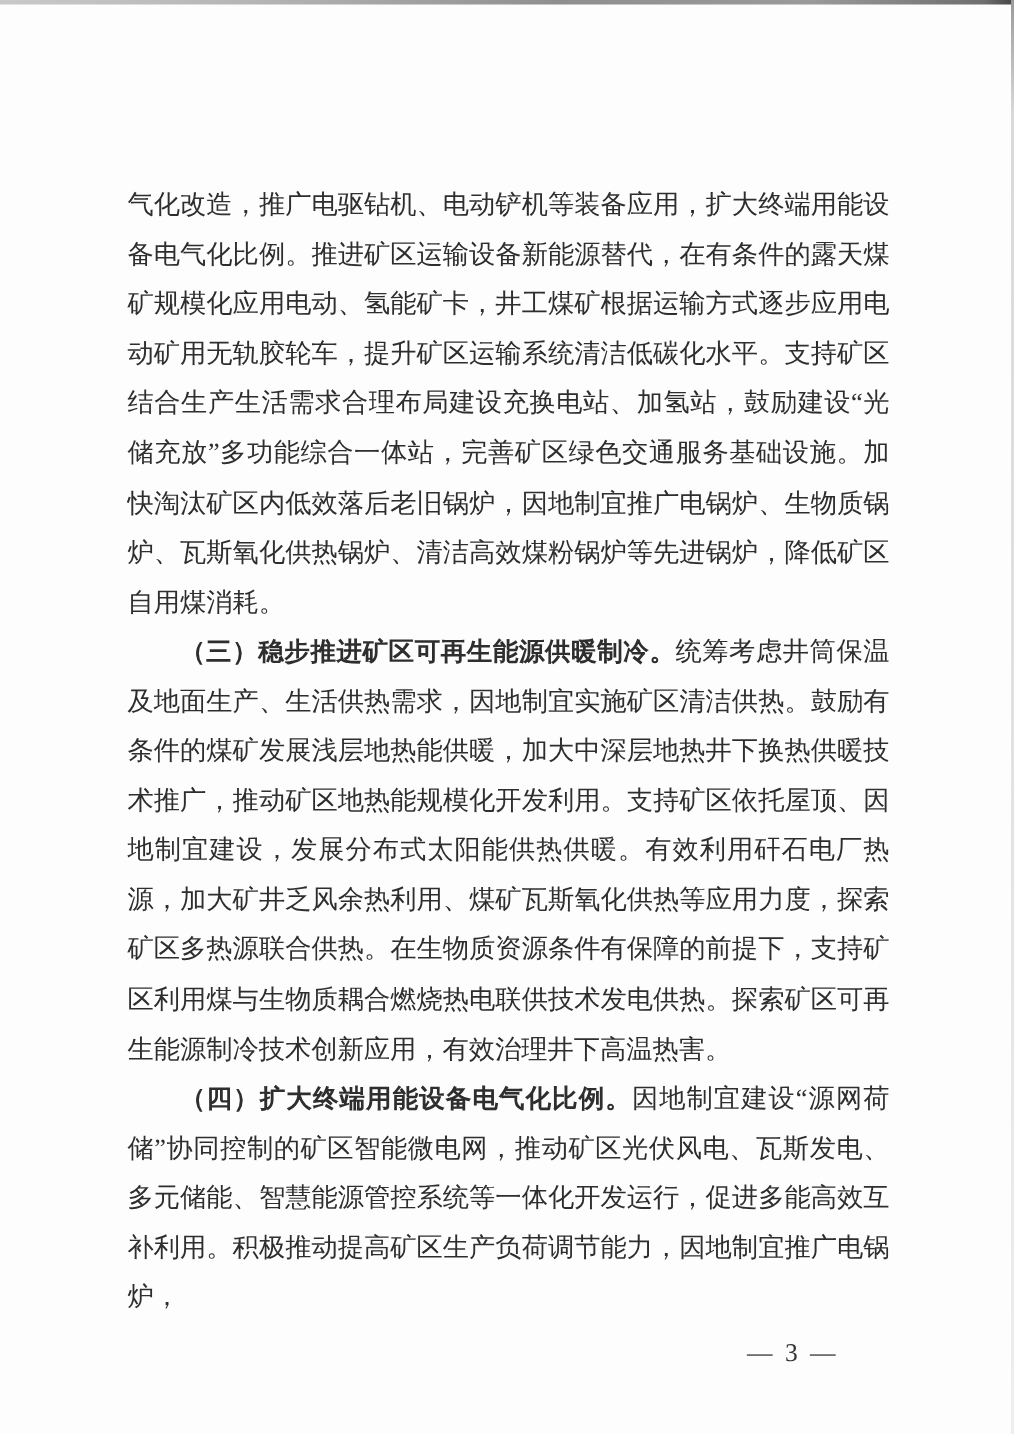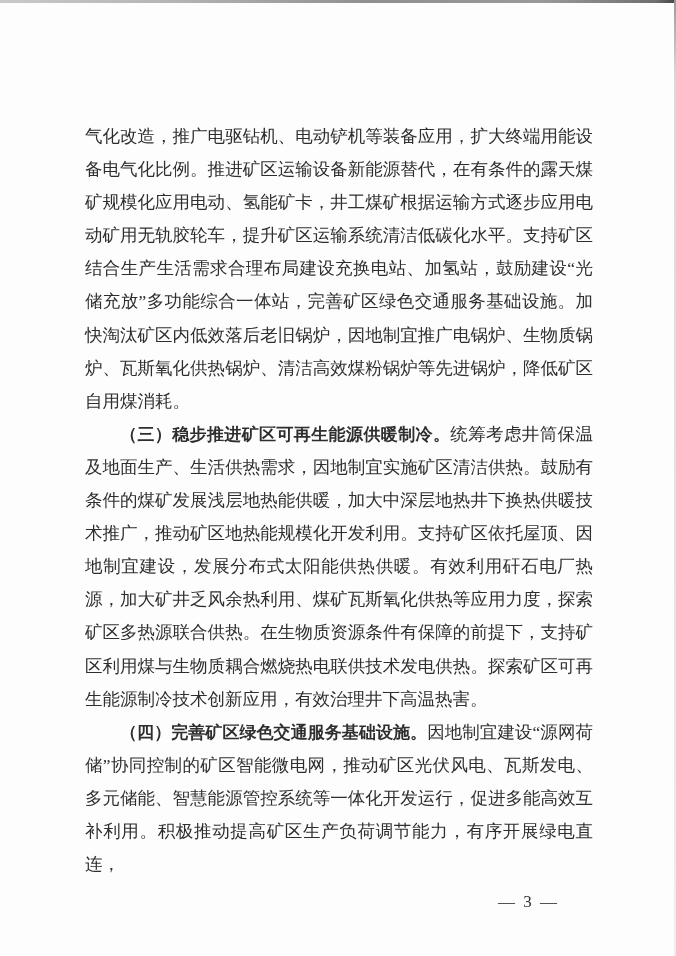--- a/index.html
+++ b/index.html
@@ -69,16 +69,16 @@
 <div class="scan-edge-right"></div>
 
 <main class="page-body">
   <p class="para">
     <span>气化改造，推广电驱钻机、电动铲机等装备应用，扩大终端用能设备电气化比例。推进矿区运输设备新能源替代，在有条件的露天煤矿规模化应用电动、氢能矿卡，井工煤矿根据运输方式逐步应用电动矿用无轨胶轮车，提升矿区运输系统清洁低碳化水平。支持矿区结合生产生活需求合理布局建设充换电站、加氢站，鼓励建设“光储充放”多功能综合一体站，完善矿区绿色交通服务基础设施。加快淘汰矿区内低效落后老旧锅炉，因地制宜推广电锅炉、生物质锅炉、瓦斯氧化供热锅炉、清洁高效煤粉锅炉等先进锅炉，降低矿区自用煤消耗。</span>
   </p>
   <p class="para indent">
     <b class="lead">（三）稳步推进矿区可再生能源供暖制冷。</b><span>统筹考虑井筒保温及地面生产、生活供热需求，因地制宜实施矿区清洁供热。鼓励有条件的煤矿发展浅层地热能供暖，加大中深层地热井下换热供暖技术推广，推动矿区地热能规模化开发利用。支持矿区依托屋顶、因地制宜建设，发展分布式太阳能供热供暖。有效利用矸石电厂热源，加大矿井乏风余热利用、煤矿瓦斯氧化供热等应用力度，探索矿区多热源联合供热。在生物质资源条件有保障的前提下，支持矿区利用煤与生物质耦合燃烧热电联供技术发电供热。探索矿区可再生能源制冷技术创新应用，有效治理井下高温热害。</span>
   </p>
   <p class="para indent">
-    <b class="lead">（四）完善矿区绿色交通服务基础设施。</b><span>因地制宜建设“源网荷储”协同控制的矿区智能微电网，推动矿区光伏风电、瓦斯发电、多元储能、智慧能源管控系统等一体化开发运行，促进多能高效互补利用。积极推动提高矿区生产负荷调节能力，有序开展绿电直连，</span>
+    <b class="lead">（四）扩大终端用能设备电气化比例。</b><span>因地制宜建设“源网荷储”协同控制的矿区智能微电网，推动矿区光伏风电、瓦斯发电、多元储能、智慧能源管控系统等一体化开发运行，促进多能高效互补利用。积极推动提高矿区生产负荷调节能力，因地制宜推广电锅炉，</span>
   </p>
   <div class="page-number">— 3 —</div>
 </main>
 
 </body></html>

